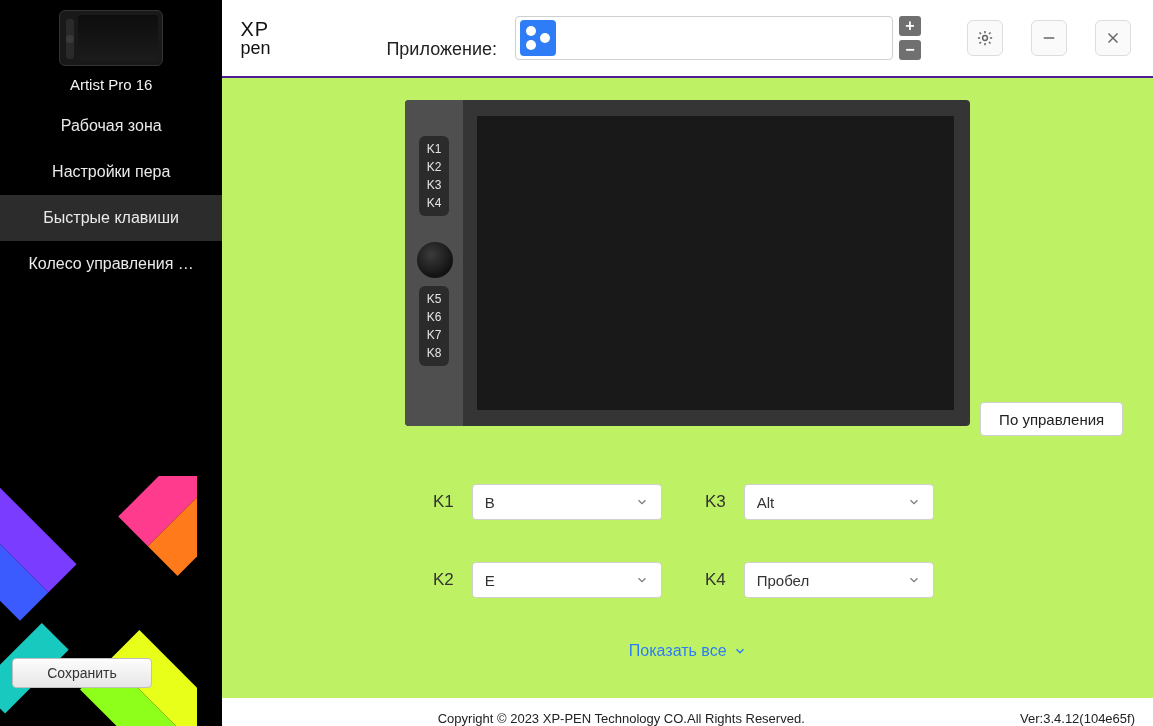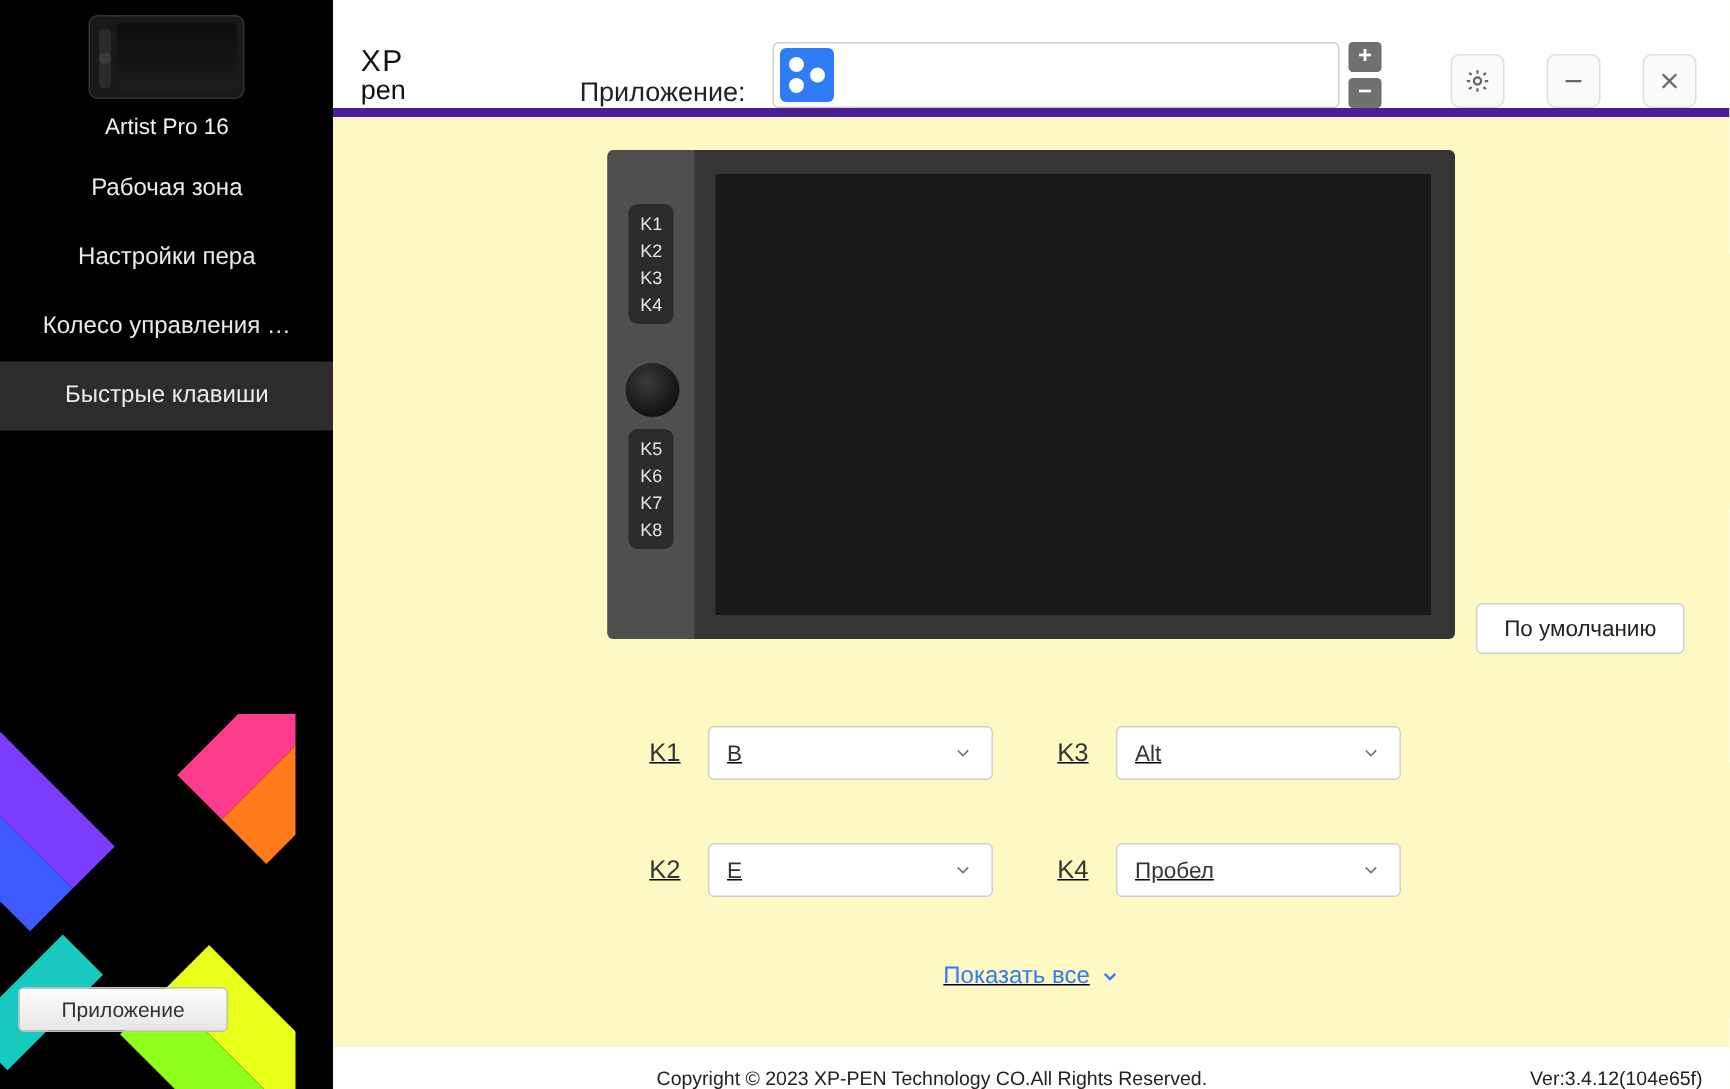--- a/index.html
+++ b/index.html
@@ -14,40 +14,40 @@
   .device-thumb .screen { position:absolute; left:18px; top:4px; right:4px; bottom:4px; background:linear-gradient(#0d0d0d,#1c1c1c); border-radius:3px; }
   .device-name { text-align:center; font-size:15px; color:#f2f2f2; padding:4px 0 10px; }
   .nav { display:flex; flex-direction:column; }
   .nav-item { height:46px; line-height:46px; text-align:center; font-size:16px; color:#eaeaea; cursor:pointer; white-space:nowrap; overflow:hidden; text-overflow:ellipsis; padding:0 6px; }
   .nav-item.active { background:#2c2c2c; }
   .sidebar-art { position:absolute; left:0; right:0; bottom:0; height:250px; overflow:hidden; }
   .save-btn { position:absolute; left:12px; bottom:38px; width:140px; height:30px; background:linear-gradient(#fdfdfd,#e6e6e6); border:1px solid #bfbfbf; border-radius:4px; color:#333; font-size:14px; cursor:pointer; z-index:3; }
 
   
   .main { flex:1; background:#fff; display:flex; flex-direction:column; }
-  .topbar { height:78px; border-bottom:6px solid #4c1d95; display:flex; align-items:flex-end; padding:0 22px 0 18px; gap:18px; }
+  .topbar { height:78px; border-bottom:2px solid #4c1d95; display:flex; align-items:center; padding:0 22px 0 18px; gap:18px; }
   .logo { width:48px; height:44px; display:flex; flex-direction:column; justify-content:center; color:#111; font-weight:400; }
   .logo .xp { font-size:20px; line-height:20px; letter-spacing:1px; }
   .logo .pen { font-size:18px; line-height:18px; }
   .app-label { font-size:18px; color:#222; margin-left:80px;margin-top:23px;}
   .app-field { display:flex; align-items:center; flex:0 0 auto; }
   .app-box { width:378px; height:44px; border:1px solid #cfcfcf; border-radius:4px; display:flex; align-items:center; padding:4px; background:#fff; }
   .app-icon { width:36px; height:36px; background:#2e7cf6; border-radius:4px; position:relative; }
   .app-icon::before, .app-icon::after, .app-icon .dot { content:""; position:absolute; background:#fff; border-radius:50%; }
   .app-icon::before { width:10px; height:10px; left:6px; top:6px; }
   .app-icon::after  { width:10px; height:10px; left:6px; bottom:6px; }
   .app-icon .dot    { width:10px; height:10px; right:6px; top:13px; }
   .pm-col { display:flex; flex-direction:column; gap:4px; margin-left:6px; }
   .pm-btn { width:22px; height:20px; background:#707070; color:#fff; border-radius:3px; display:flex; align-items:center; justify-content:center; font-size:16px; font-weight:bold; cursor:pointer; }
   .top-spacer { flex:1; }
   .win-btn { width:36px; height:36px; border:1px solid #ddd; border-radius:6px; background:#fafafa; display:flex; align-items:center; justify-content:center; cursor:pointer; color:#555; margin-left:10px; }
   .win-btn svg { width:18px; height:18px; stroke:#666; fill:none; stroke-width:2; }
 
   
-  .content { flex:1; position:relative; background:#fef9c3;text-decoration:underline; }
+  .content { flex:1; position:relative; background:#bef264; }
   .tablet-wrap { position:relative; width:565px; height:326px; margin:22px auto 0; }
   .tablet { position:absolute; inset:0; background:#353535; border-radius:4px; }
   .tablet-strip { position:absolute; left:0; top:0; width:58px; bottom:0; background:#4f4f4f; border-top-left-radius:4px; border-bottom-left-radius:4px; }
   .tablet-screen { position:absolute; left:72px; right:16px; top:16px; bottom:16px; background:#191919; }
   .key-col { position:absolute; left:14px; width:30px; background:#2b2b2b; border-radius:6px; display:flex; flex-direction:column; align-items:center; padding:6px 0; gap:4px; color:#e5e5e5; font-size:12px; cursor:pointer;}
   .key-col.top { top:36px; }
   .key-col.bot { top:186px; }
   .dial { position:absolute; left:12px; top:142px; width:36px; height:36px; border-radius:50%; background:radial-gradient(circle at 40% 35%, #3b3b3b, #121212 70%); box-shadow:0 0 0 6px #4f4f4f; cursor:pointer;}
   .default-btn { position:absolute; right:-153px; bottom:-10px; height:34px; padding:0 18px; border:1px solid #cfcfcf; background:#fff; border-radius:4px; color:#222; font-size:15px; cursor:pointer; }
 
@@ -69,35 +69,35 @@
 <div class="app">
 
   <div class="sidebar">
     <div class="device-thumb">
         <div class="screen"></div>
       </div>
     <div class="device-name">Artist Pro 16</div>
     <div class="nav">
       <div class="nav-item">Рабочая зона</div>
       <div class="nav-item">Настройки пера</div>
+      <div class="nav-item active">Быстрые клавиши</div>
       <div class="nav-item">Колесо управления …</div>
-      <div class="nav-item active">Быстрые клавиши</div>
     </div>
     <div class="sidebar-art">
       <svg width="197" height="250">
         <rect x="-40" y="40" width="120" height="40" fill="#7a3cff" transform="rotate(45 20 60)"></rect>
         <rect x="-40" y="40" width="120" height="40" fill="#3b5bff" transform="rotate(45 20 60) translate(0,40)"></rect>
         <rect x="120" y="15" width="150" height="42" fill="#ff3b8d" transform="rotate(-45 150 30)"></rect>
         <rect x="120" y="15" width="150" height="42" fill="#ff7a1a" transform="rotate(-45 150 30) translate(0,42)"></rect>
         <rect x="-20" y="185" width="90" height="38" fill="#18c9c0" transform="rotate(-45 10 200)"></rect>
         <rect x="110" y="175" width="130" height="42" fill="#e8ff1a" transform="rotate(45 150 200)"></rect>
         <rect x="110" y="175" width="130" height="42" fill="#8dff1a" transform="rotate(45 150 200) translate(0,42)"></rect>
       </svg>
     </div>
-    <button class="save-btn">Приложение</button>
+    <button class="save-btn">Сохранить</button>
   </div>
 
   <div class="main">
     <div class="topbar">
       <div class="logo">
         <span class="xp">XP</span>
           <span class="pen">pen</span>
       </div>
       <div class="app-label">Приложение:</div>
       <div class="app-field">
@@ -142,21 +142,21 @@
           <span>K3</span>
           <span>K4</span>
         </div>
         <div class="dial"></div>
         <div class="key-col bot">
           <span>K5</span>
           <span>K6</span>
           <span>K7</span>
           <span>K8</span>
         </div>
-        <button class="default-btn">По умолчанию</button>
+        <button class="default-btn">По управления</button>
       </div>
 
       <div class="bindings">
         <div class="klabel">K1</div>
         <div class="combo">
           <span>B</span>
           <svg viewBox="0 0 24 24">
               <polyline points="6 9 12 15 18 9"></polyline>
             </svg>
         </div>

